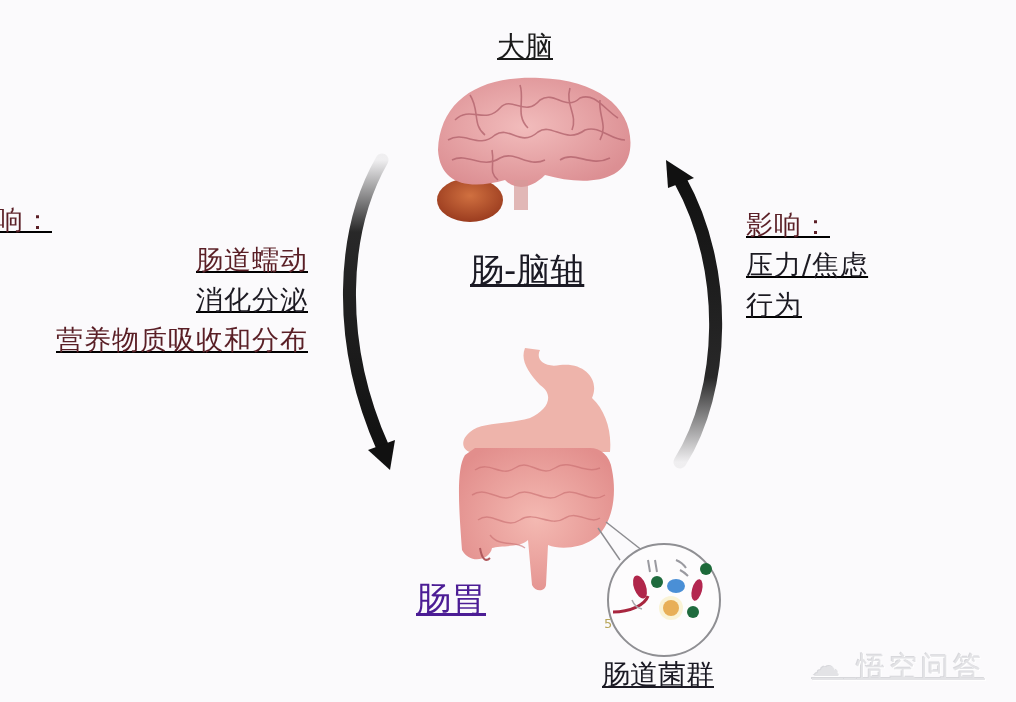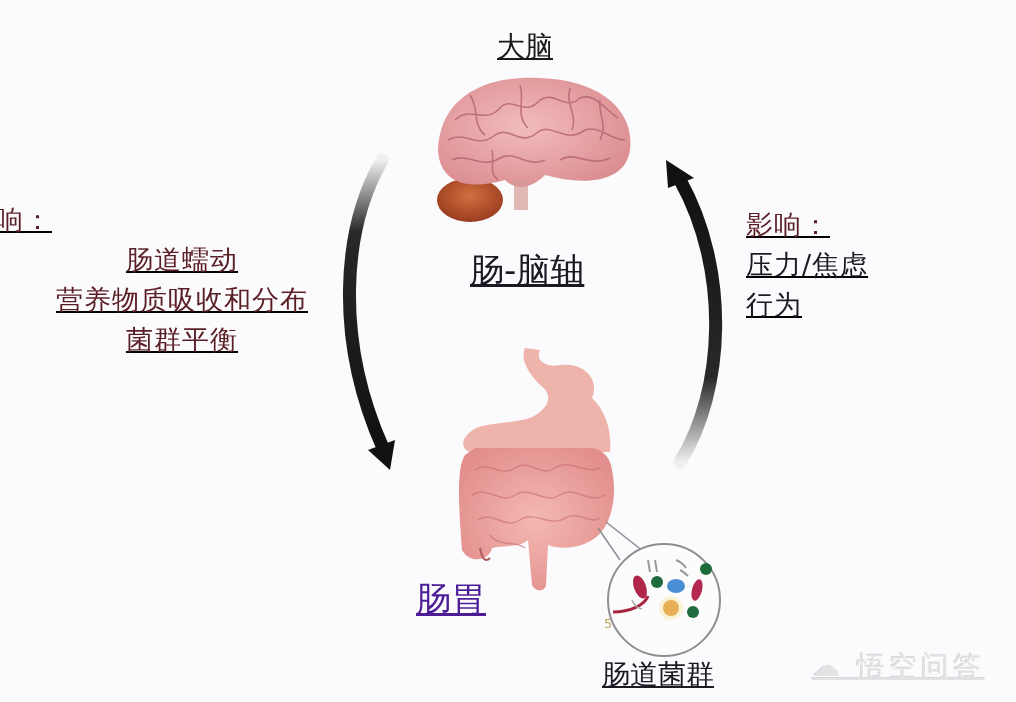--- a/index.html
+++ b/index.html
@@ -10,21 +10,21 @@
   }
   .abs { position:absolute;text-decoration:underline; }
   .label-dark { color:#1c1a22; }
   .label-maroon { color:#5a1f26; }
   .txt { font-size:27px; line-height:40px; letter-spacing:1px; white-space:nowrap; }
   .title-brain { left:497px; top:28px; font-size:28px; color:#1a1a1a; }
   .axis-label { left:470px; top:248px; font-size:34px; color:#1b1a24; }
   .gut-label { left:416px; top:576px; font-size:35px; color:#4c1d95; }
   .flora-label { left:602px; top:656px; font-size:28px; color:#1b1a24; }
   .left-block { right:708px; top:200px; text-align:right; }
-  .left-block div { height:40px;text-align:center; }
+  .left-block div { height:40px; }
   .right-block { left:746px; top:205px; text-align:left; }
   .right-block div { height:40px; }
   .watermark { left:812px; top:648px; color:#e3e3e6; font-size:28px; letter-spacing:4px;
                text-shadow: 1px 1px 0 #ffffff, -1px -1px 0 #d8d8dc; text-align: center; }
   svg { position:absolute; left:0; top:0; }
 </style>
 </head>
 <body>
 
 <svg width="1016" height="702" viewBox="0 0 1016 702">
@@ -116,22 +116,22 @@
 </svg>
 
 <div class="abs title-brain">大脑</div>
 <div class="abs axis-label">肠-脑轴</div>
 <div class="abs gut-label">肠胃</div>
 <div class="abs flora-label">肠道菌群</div>
 
 <div class="abs left-block txt">
   <div class="label-maroon" style="text-align:left; padding-left:0; margin-left:-88px; position:relative; left:-0px;">影响：</div>
   <div class="label-maroon">肠道蠕动</div>
+  <div class="label-dark">消化分泌</div>
   <div class="label-maroon">营养物质吸收和分布</div>
-  <div class="label-maroon">菌群平衡</div>
 </div>
 
 <div class="abs right-block txt">
   <div class="label-maroon">影响：</div>
   <div class="label-dark">压力/焦虑</div>
   <div class="label-dark">行为</div>
 </div>
 
 <div class="abs watermark">
   <span>☁</span>

